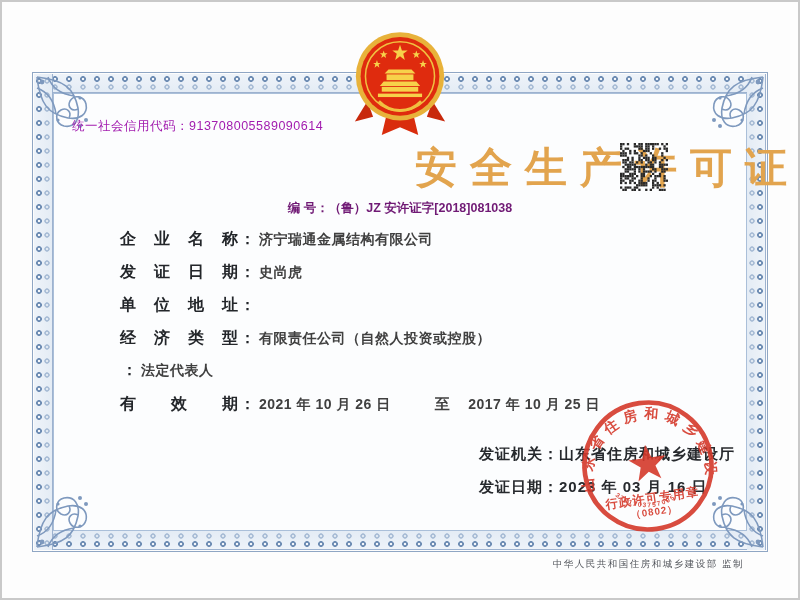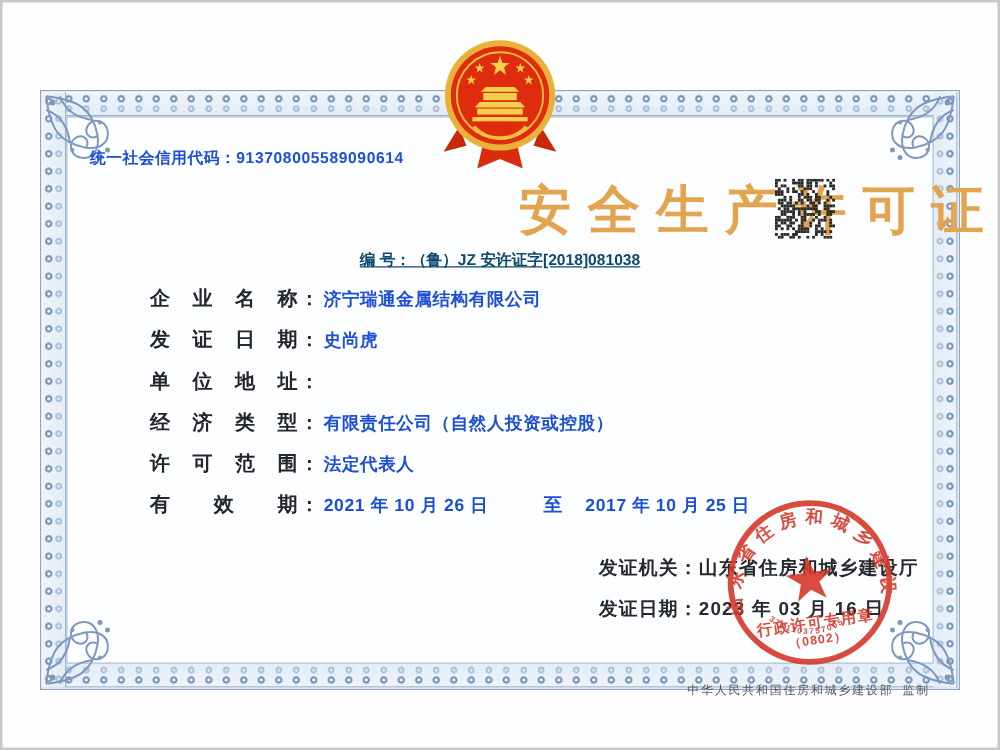--- a/index.html
+++ b/index.html
@@ -29,41 +29,41 @@
   .c-tr{right:2px;top:2px;transform:scaleX(-1);}
   .c-bl{left:2px;bottom:2px;transform:scaleY(-1);}
   .c-br{right:2px;bottom:2px;transform:scale(-1,-1);}
   .corner svg{width:100%;height:100%;display:block;}
 
   
   .emblem{position:absolute;left:352px;top:28px;width:96px;height:112px;z-index:5;}
   .emblem svg{width:100%;height:100%;display:block;}
 
   
-  .credit-code{position:absolute;left:72px;top:118px;font-size:12.5px;font-weight:bold;color:#1d4ed8;letter-spacing:.5px;z-index:6;}
+  .credit-code{position:absolute;left:72px;top:118px;font-size:12.5px;font-weight:normal;color:#a21caf;letter-spacing:.5px;z-index:6;}
   .title{position:absolute;left:0;right:0;top:140px;text-align:right;font-size:42px;font-weight:bold;letter-spacing:13px;color:#e2a44e;z-index:6;text-indent:13px;}
   .qr{position:absolute;left:620px;top:143px;width:48px;height:48px;z-index:6;}
   .qr svg{width:100%;height:100%;display:block;}
-  .serial-line{position:absolute;left:0;right:0;top:200px;text-align:center;font-size:12.5px;font-weight:bold;color:#0c4a6e;z-index:6;text-decoration:underline;}
+  .serial-line{position:absolute;left:0;right:0;top:200px;text-align:center;font-size:12.5px;font-weight:bold;color:#701a75;z-index:6;}
 
   .fields{position:absolute;left:120px;top:229px;z-index:6;}
   .field-row{display:flex;align-items:baseline;height:33px;}
   .field-label{display:inline-block;width:118px;font-size:16px;font-weight:bold;color:#23262a;text-align:justify;text-align-last:justify;}
   .field-colon{font-size:15px;font-weight:bold;color:#23262a;margin:0 4px 0 2px;}
-  .field-value{font-size:14px;font-weight:600;color:#1d4ed8;letter-spacing:.5px;}
+  .field-value{font-size:14px;font-weight:600;color:#404040;letter-spacing:.5px;}
   .v-sep{margin-left:44px;font-size:15px;font-weight:bold;}
   .v-to{margin-left:18px;}
 
   .issuer-block{position:absolute;left:479px;top:445px;z-index:6;}
   .issuer-row{height:33px;font-size:15px;font-weight:bold;color:#26292d;letter-spacing:1px;}
 
   .seal{position:absolute;left:578px;top:396px;width:140px;height:140px;z-index:7;transform:rotate(-8deg);opacity:.9;}
   .seal svg{width:100%;height:100%;display:block;}
 
-  .footer-note{position:absolute;right:56px;top:546px;font-size:9.5px;color:#53565c;font-family:Liberation Mono, monospace;letter-spacing:1.5px;z-index:6;}
+  .footer-note{position:absolute;right:56px;top:558px;font-size:9.5px;color:#53565c;font-family:Liberation Sans, sans-serif;letter-spacing:1.5px;z-index:6;}
 </style>
 </head>
 <body>
 
 <div class="page">
 
   <div class="frame">
     <div class="frame-line"></div>
     <div class="band band-h band-top"></div>
     <div class="band band-h band-bottom"></div>
@@ -410,21 +410,20 @@
     <div class="field-row">
       <span class="field-label">单位地址</span>
         <span class="field-colon">：</span>
     </div>
     <div class="field-row">
       <span class="field-label">经济类型</span>
         <span class="field-colon">：</span>
         <span class="field-value">有限责任公司（自然人投资或控股）</span>
     </div>
     <div class="field-row">
-      <span class="field-label">许可范围</span>
         <span class="field-colon">：</span>
         <span class="field-value">法定代表人</span>
     </div>
     <div class="field-row">
       <span class="field-label">有效期</span>
         <span class="field-colon">：</span>
         <span class="field-value">2021 年 10 月 26 日</span>
         <span class="field-value v-sep">至</span>
         <span class="field-value v-to">2017 年 10 月 25 日</span>
     </div>

